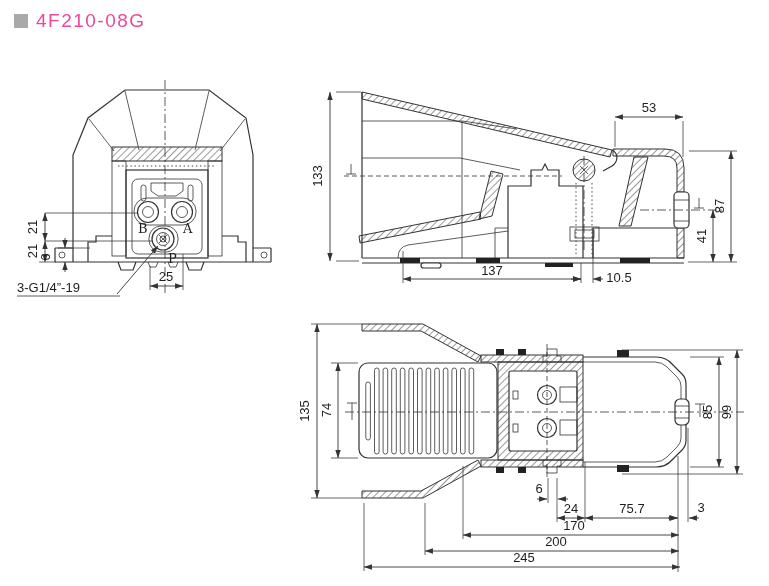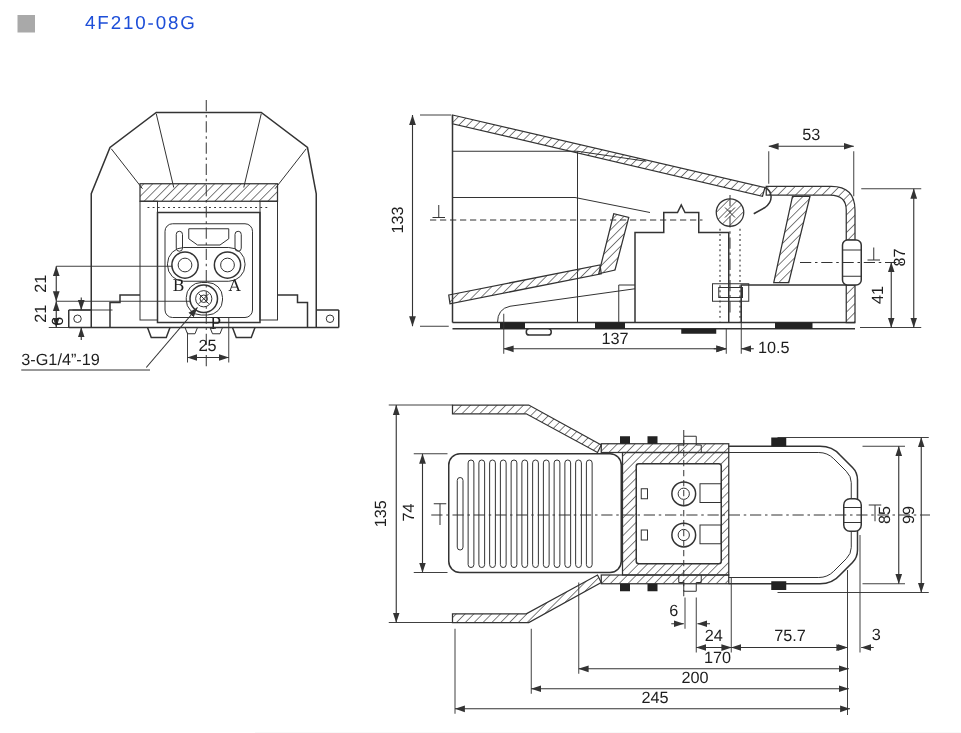--- a/index.html
+++ b/index.html
@@ -1,20 +1,20 @@
 <!DOCTYPE html>
 <html><head>
 <meta charset="utf-8">
 <style>
   html,body{margin:0;padding:0;background:#f4f4f4;}
   .page{position:relative;width:769px;height:586px;background:#ffffff;overflow:hidden;
         font-family:"Liberation Sans",sans-serif;}
   .title-bar{position:absolute;left:14px;top:10px;display:flex;align-items:center;gap:8px;}
   .title-square{width:14px;height:14px;background:#a9a9a9;display:inline-block;}
-  .title-text{font-size:15px;letter-spacing:1.5px;color:#1d4ed8;font-weight:500;margin-left:32px;}
+  .title-text{font-size:19px;letter-spacing:1.5px;color:#ec4899;font-weight:500;}
   svg{position:absolute;left:0;top:0;}
   .ln{stroke:#333;stroke-width:1.2;fill:none;}
   .thin{stroke:#333;stroke-width:0.8;fill:none;}
   .dim{stroke:#333;stroke-width:0.9;fill:none;}
   .ext{stroke:#333;stroke-width:0.75;fill:none;}
   .cl{stroke:#333;stroke-width:0.8;fill:none;stroke-dasharray:9 3 2 3;}
   .dash{stroke:#333;stroke-width:0.8;fill:none;stroke-dasharray:5 3;}
   .dot{stroke:#333;stroke-width:0.9;fill:none;stroke-dasharray:1.5 2.6;}
   .hat{fill:url(#hatch);stroke:#333;stroke-width:1;}
   .wht{fill:#fff;stroke:#333;stroke-width:1.2;}

